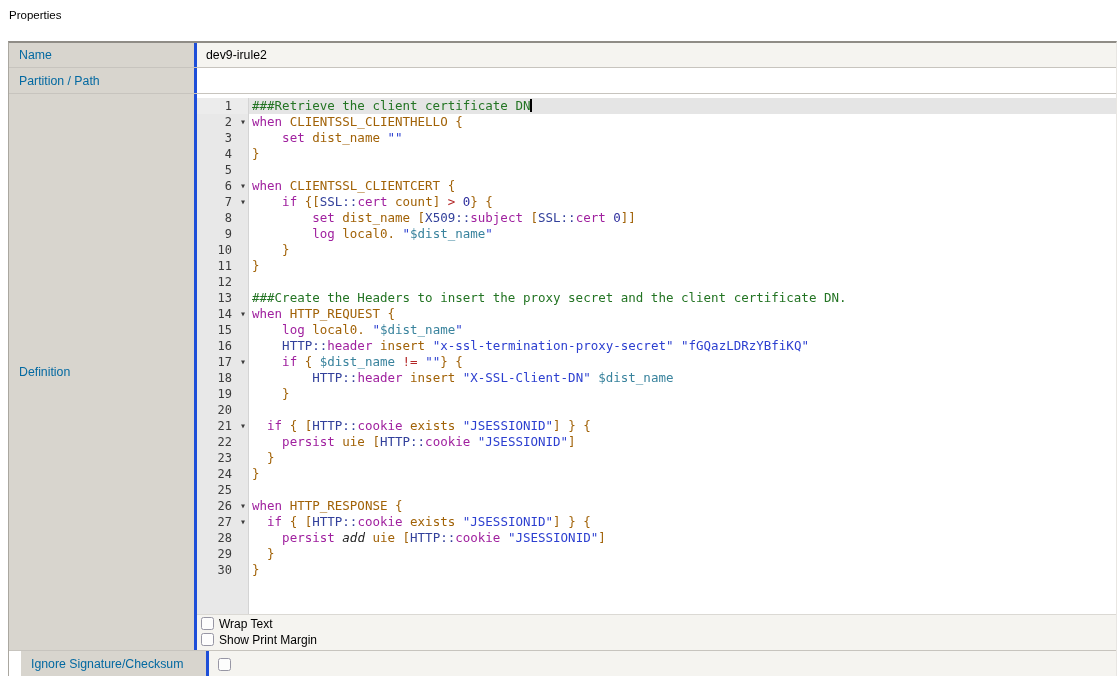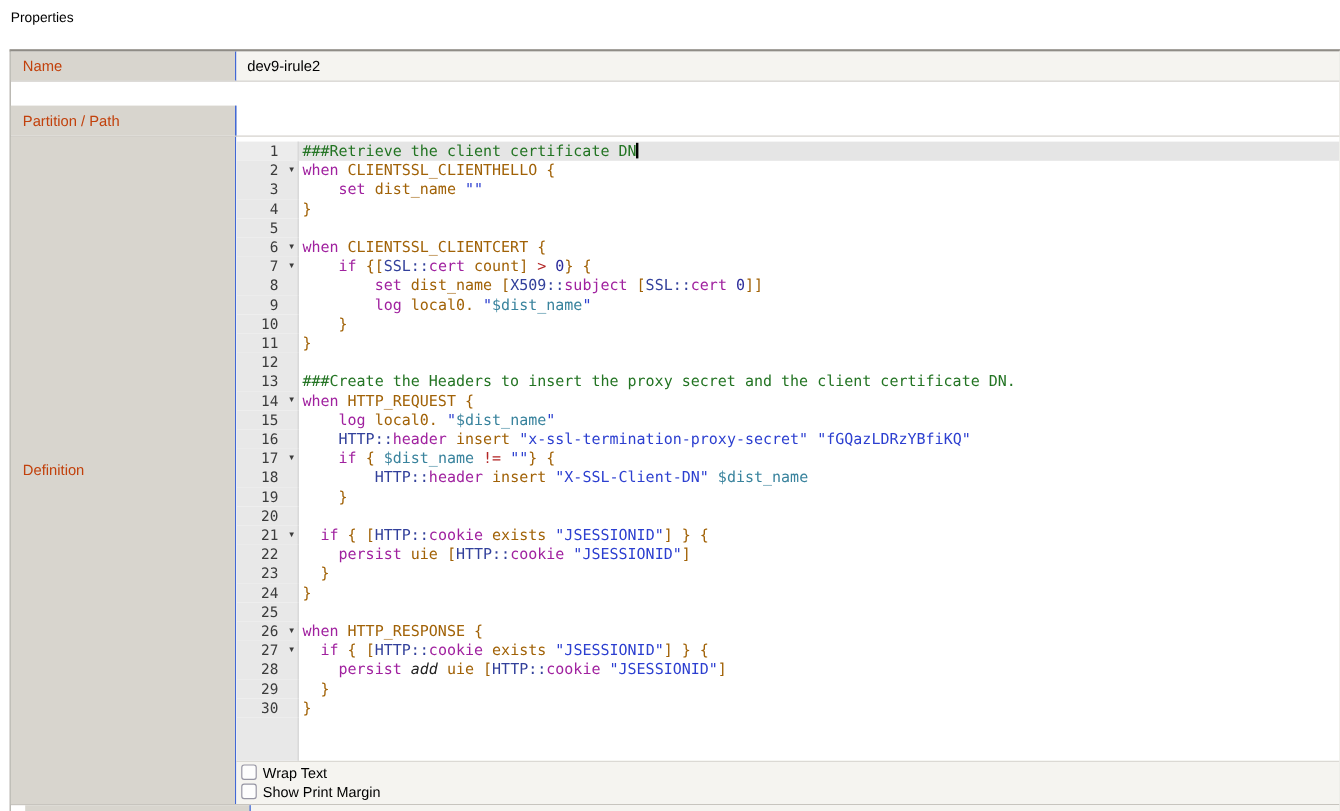--- a/index.html
+++ b/index.html
@@ -10,27 +10,27 @@
                 padding:9px 0 0 9px; height:41px; }
 
   .props-table { margin-left:8px; width:1109px;
                  border-top:2px solid #8f8c86; border-left:1px solid #aaa7a0;
                  border-right:1px solid #e8e6e2; border-bottom:1px solid #a3a099; }
 
   .prow { display:flex; border-bottom:1px solid #c7c4be; }
   .prow:last-child { border-bottom:none; }
 
   .label-cell { width:188px; min-width:188px; background:#d8d5ce;
-                border-right:1px solid #1d4ed8; padding-left:10px;
-                display:flex; align-items:center; font-size:12.3px; color:#c2410c; }
+                border-right:3px solid #1d4ed8; padding-left:10px;
+                display:flex; align-items:center; font-size:12.3px; color:#0369a1; }
   .value-cell { flex:1; background:#f5f4f0; display:flex; align-items:center;
                 padding-left:9px; font-size:12.3px; color:#000; }
 
   .row-name { height:25px; }
-  .row-partition { height:26px;margin-top:20px; }
+  .row-partition { height:26px; }
   .row-definition { height:557px; }
   .row-ignore { height:26px;margin-left:12px; }
 
   .def-cell { flex:1; background:#f5f4f0; display:flex; flex-direction:column; padding:0; }
 
   
   .editor { height:521px; background:#ffffff; padding-top:4px; overflow:hidden;
             font-family:"DejaVu Sans Mono", monospace; font-size:12.5px;
             cursor:text; }
   .eline { display:flex; height:16px; line-height:16px; }

